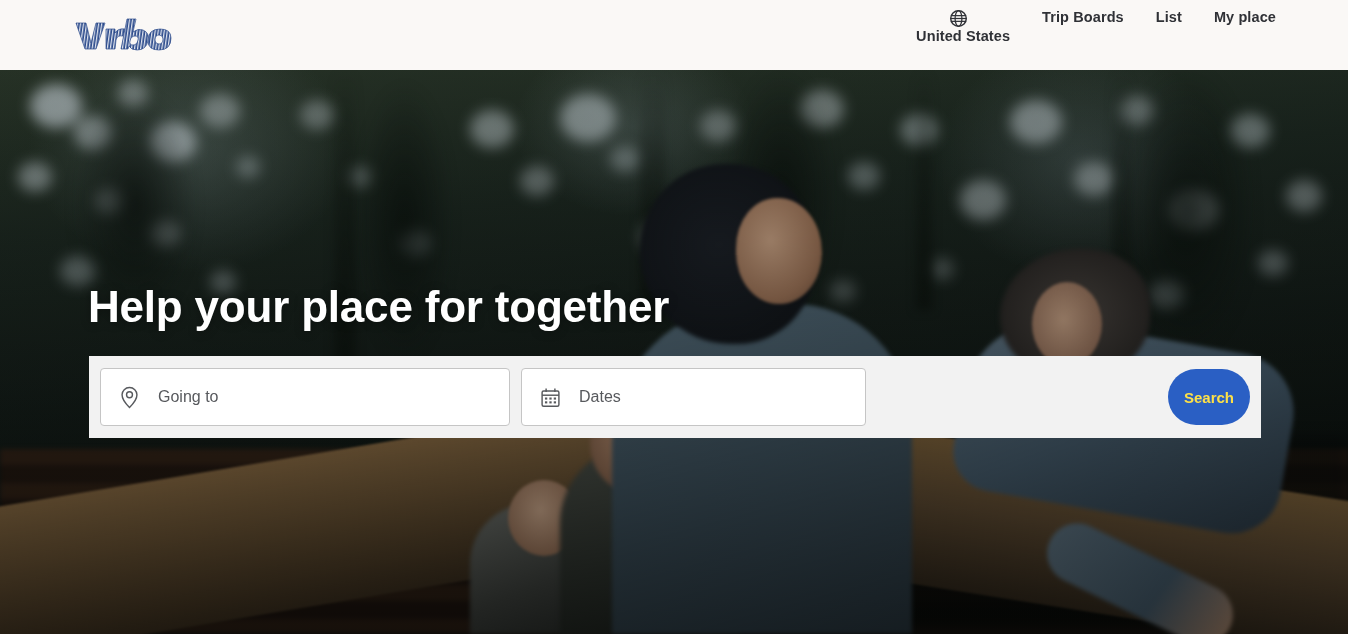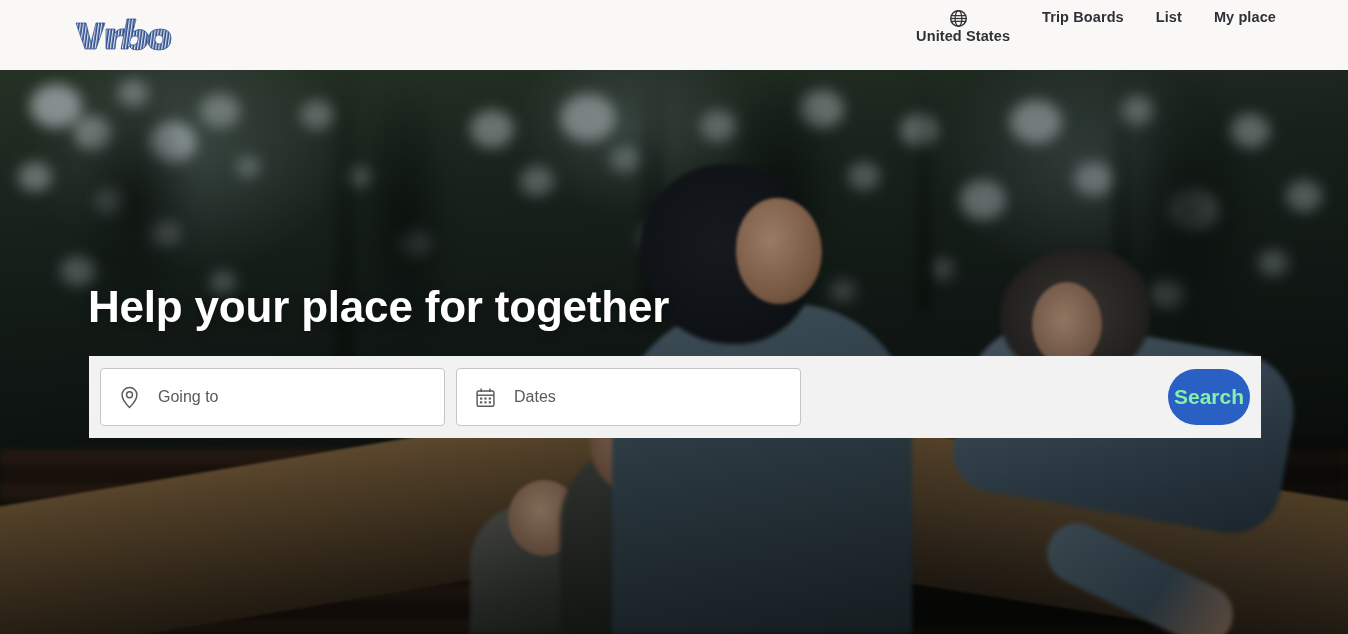--- a/index.html
+++ b/index.html
@@ -238,44 +238,44 @@
   }
   .field {
     height: 58px;
     background: #ffffff;
     border: 1px solid #c5c5c5;
     border-radius: 4px;
     display: flex; align-items: center;
     padding: 0 16px;
     cursor: pointer;
   }
-  .field-going { width: 345px; }
+  .field-going { width: 410px; }
   .field-dates { width: 345px; }
   .field-travelers { width: 345px; }
   .field-icon {
     width: 24px; height: 24px;
     display: inline-flex; align-items: center; justify-content: center;
     margin-right: 17px;
     flex: 0 0 auto;
   }
   .field-text {
     font-size: 16px;
     color: #57595d;
   }
   .field-stack { display: flex; flex-direction: column; justify-content: center; }
   .field-label { font-size: 11.5px; color: #6b6d70; line-height: 15px; }
   .field-value { font-size: 16px; color: #2f3136; line-height: 21px; }
   .search-btn {
     margin-left: auto;
     width: 82px; height: 56px;
     background: #2a5fc4;
-    color: #86efac;
+    color: #fde047;
     border: none;
     border-radius: 28px;
-    font-size: 21px; font-weight: bold;
+    font-size: 15px; font-weight: bold;
     font-family: "Liberation Sans", sans-serif;
     cursor: pointer;
   }
 </style>
 </head>
 <body>
 
 <div class="page">
 
   <div class="header">

